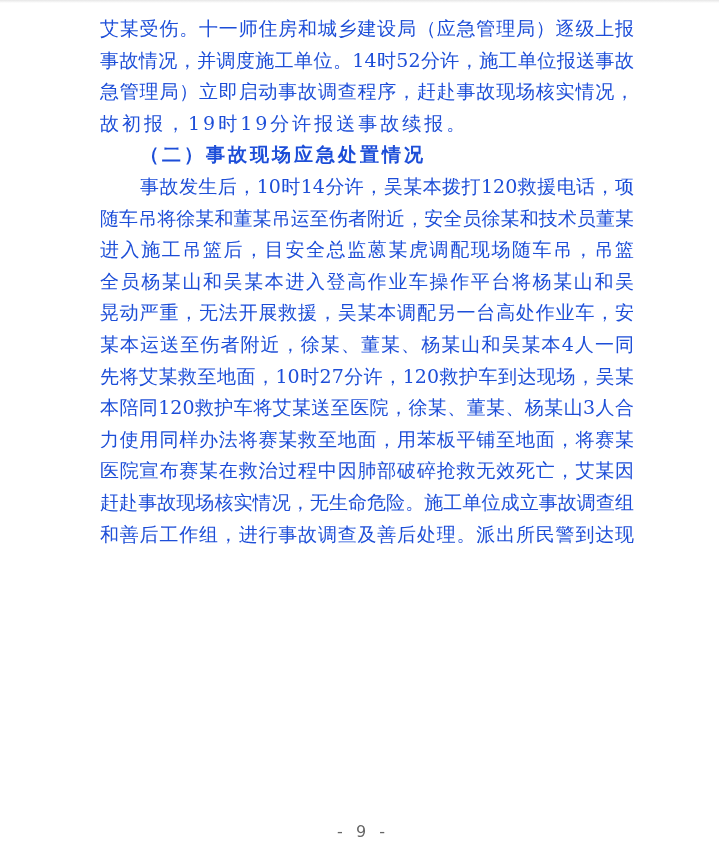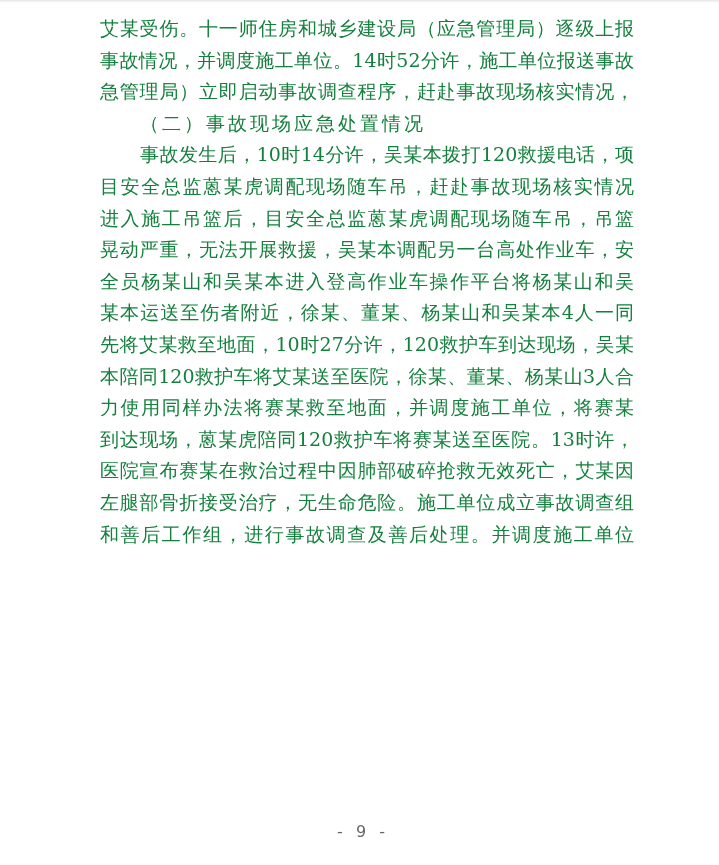--- a/index.html
+++ b/index.html
@@ -18,39 +18,40 @@
     position: absolute;
     left: 0; top: 0;
     width: 719px; height: 3px;
     background: linear-gradient(#e6e6e6, #ffffff);
   }
   .page {
     position: absolute;
     left: 100px;
     top: 13px;
     width: 534px;
-    color: #15803d;
+    color: #1d4ed8;
   }
   .line {
     height: 31.6px;
     line-height: 31.6px;
     font-size: 19px;
     white-space: nowrap;
     text-align: justify;
     text-align-last: justify;
     overflow: visible;
   }
   .line.last {
     text-align-last: left;
     letter-spacing: 3px;
   }
   .line.heading {
     text-align-last: left;
     padding-left: 40px;
     letter-spacing: 3px;
+    font-weight: bold;
   }
   .line.indent {
     padding-left: 40px;
   }
   .page-number {
     position: absolute;
     left: 0;
     top: 822px;
     width: 726px;
     text-align: center;
@@ -63,34 +64,34 @@
 </head>
 <body>
 
 <div class="top-strip"></div>
 
 <div class="page">
   <div>
     <div class="line">艾某受伤。十一师住房和城乡建设局（应急管理局）逐级上报</div>
     <div class="line">事故情况，并调度施工单位。14时52分许，施工单位报送事故</div>
     <div class="line">急管理局）立即启动事故调查程序，赶赴事故现场核实情况，</div>
+    <div class="line last">故初报，19时19分许报送事故续报。</div>
   </div>
 
   <div class="line heading">（二）事故现场应急处置情况</div>
 
   <div>
     <div class="line indent">事故发生后，10时14分许，吴某本拨打120救援电话，项</div>
-    <div class="line">目安全总监蒽某虎调配现场随车吊，赶赴事故现场核实情况</div>
+    <div class="line">随车吊将徐某和董某吊运至伤者附近，安全员徐某和技术员董某</div>
     <div class="line">进入施工吊篮后，目安全总监蒽某虎调配现场随车吊，吊篮</div>
+    <div class="line">全员杨某山和吴某本进入登高作业车操作平台将杨某山和吴</div>
     <div class="line">晃动严重，无法开展救援，吴某本调配另一台高处作业车，安</div>
-    <div class="line">全员杨某山和吴某本进入登高作业车操作平台将杨某山和吴</div>
     <div class="line">某本运送至伤者附近，徐某、董某、杨某山和吴某本4人一同</div>
     <div class="line">先将艾某救至地面，10时27分许，120救护车到达现场，吴某</div>
     <div class="line">本陪同120救护车将艾某送至医院，徐某、董某、杨某山3人合</div>
-    <div class="line">力使用同样办法将赛某救至地面，并调度施工单位，将赛某</div>
-    <div class="line">到达现场，蒽某虎陪同120救护车将赛某送至医院。13时许，</div>
+    <div class="line">力使用同样办法将赛某救至地面，用苯板平铺至地面，将赛某</div>
     <div class="line">医院宣布赛某在救治过程中因肺部破碎抢救无效死亡，艾某因</div>
-    <div class="line">左腿部骨折接受治疗，无生命危险。施工单位成立事故调查组</div>
-    <div class="line">和善后工作组，进行事故调查及善后处理。并调度施工单位</div>
+    <div class="line">赶赴事故现场核实情况，无生命危险。施工单位成立事故调查组</div>
+    <div class="line">和善后工作组，进行事故调查及善后处理。派出所民警到达现</div>
   </div>
 </div>
 
 <div class="page-number">- 9 -</div>
 
 </body></html>

